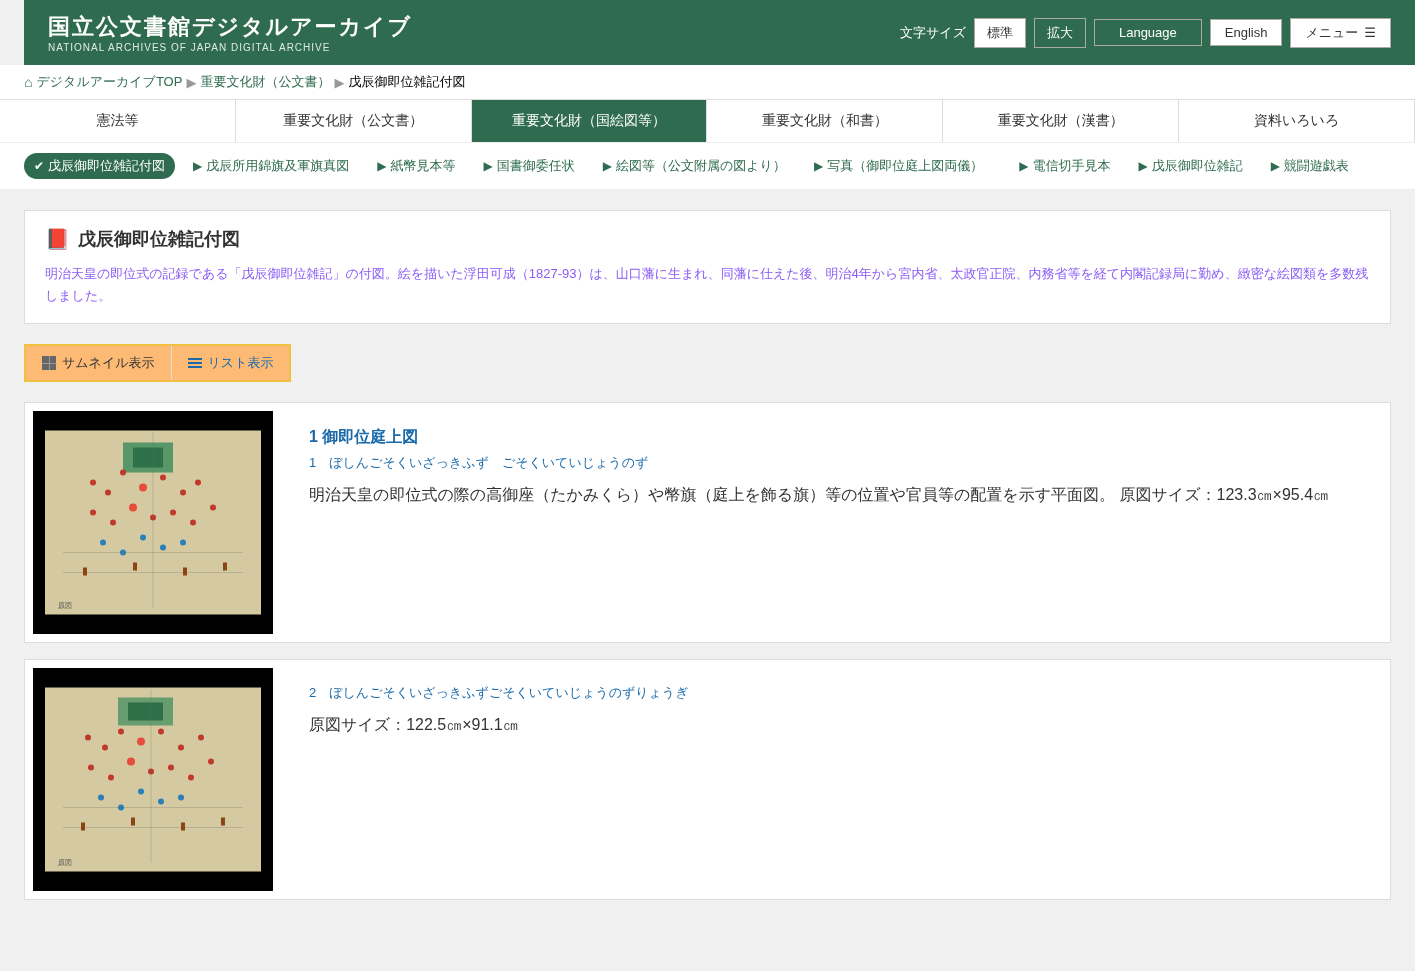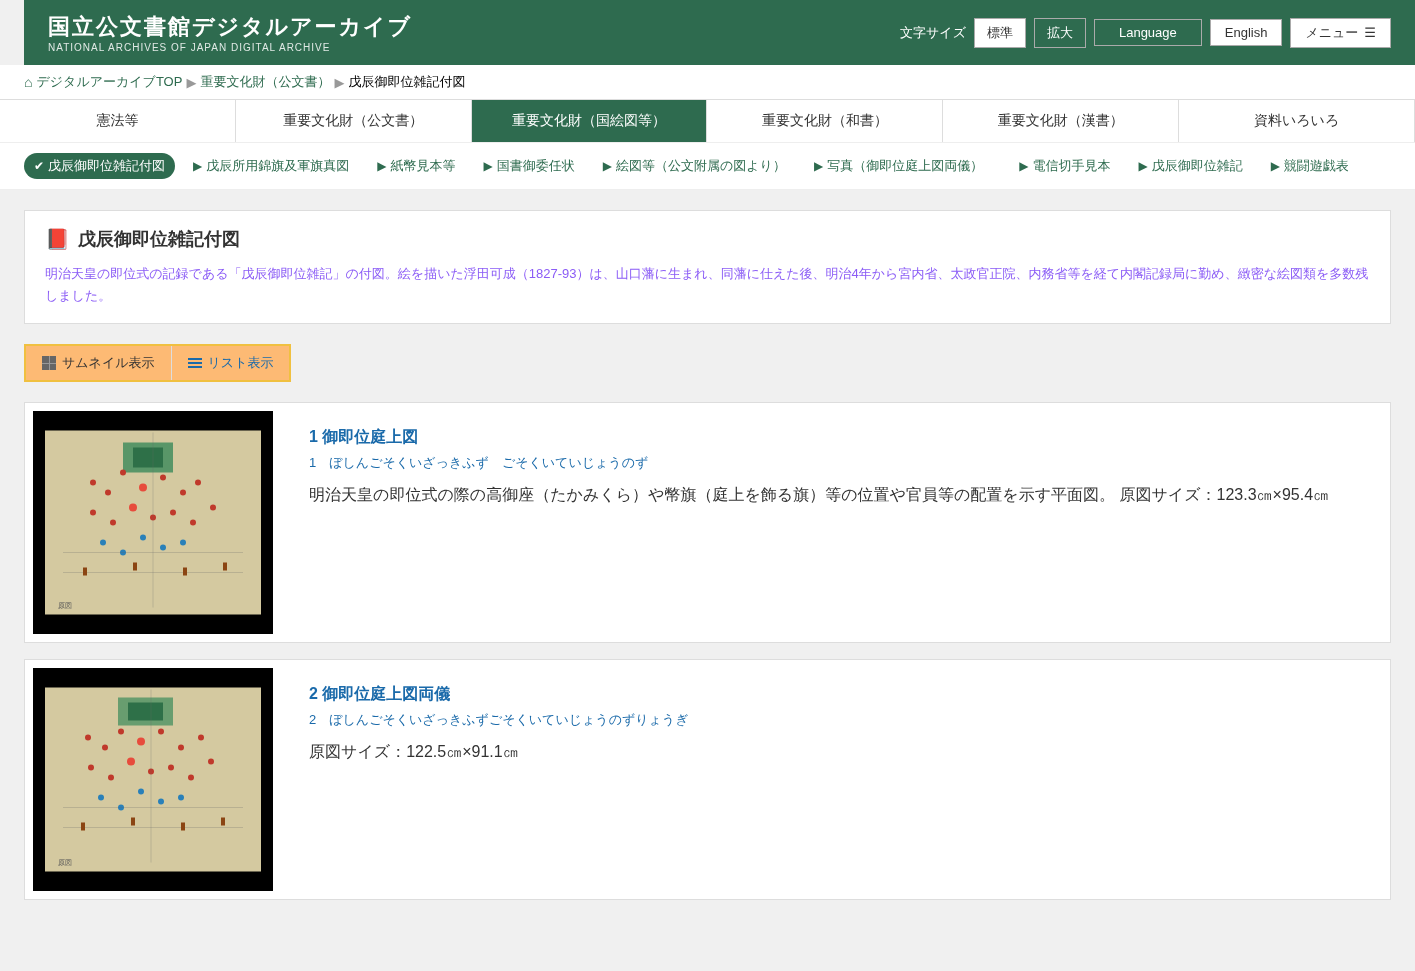--- a/index.html
+++ b/index.html
@@ -437,19 +437,18 @@
         <line x1="30" y1="138" x2="210" y2="138" stroke="#666" stroke-width="0.5" opacity="0.5"></line>
         <line x1="118" y1="20" x2="118" y2="193" stroke="#666" stroke-width="0.5" opacity="0.5"></line>
         <rect x="48" y="153" width="4" height="8" fill="#8B4513"></rect>
         <rect x="98" y="148" width="4" height="8" fill="#8B4513"></rect>
         <rect x="148" y="153" width="4" height="8" fill="#8B4513"></rect>
         <rect x="188" y="148" width="4" height="8" fill="#8B4513"></rect>
         <text x="25" y="195" font-size="7" fill="#555">原図</text>
       </svg>
     </div>
     <div class="item-info">
-      <a href="#" class="item-title-link">2 御即位庭上図両儀</a>
       <div class="item-subtitle">2　ぼしんごそくいざっきふずごそくいていじょうのずりょうぎ</div>
       <p class="item-desc">原図サイズ：122.5㎝×91.1㎝</p>
     </div>
   </div>
 
 </div>
 
 </body></html>

